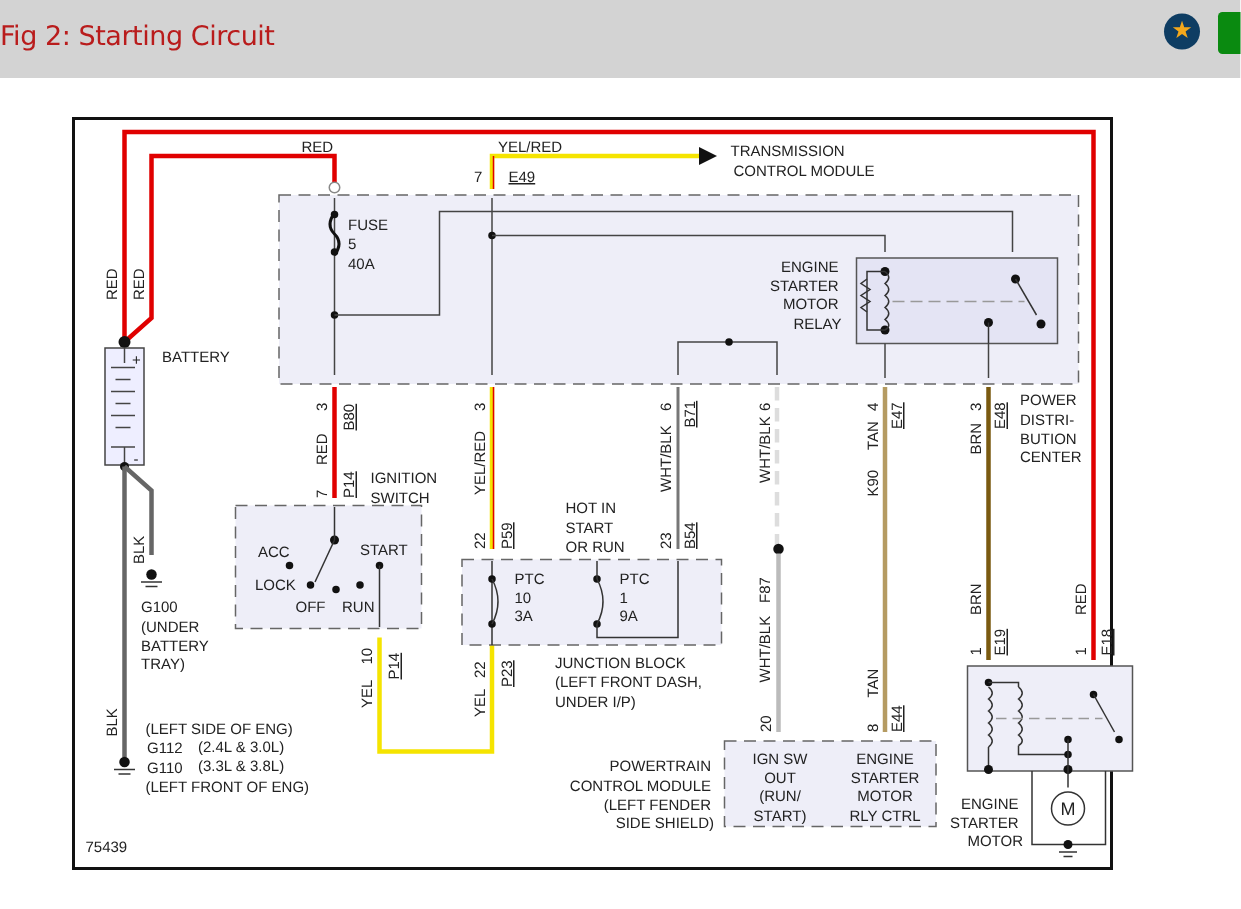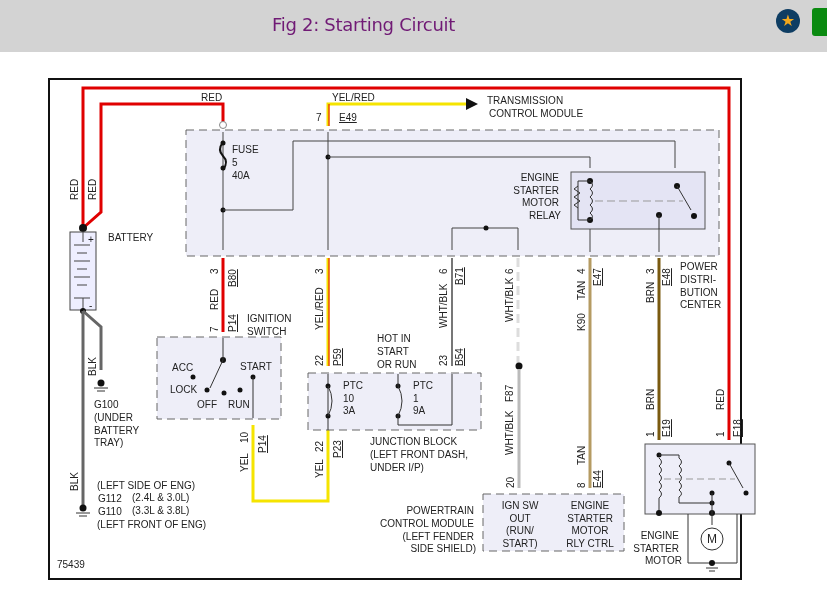--- a/index.html
+++ b/index.html
@@ -1,18 +1,18 @@
 <!DOCTYPE html>
 <html><head>
 <meta charset="utf-8">
 <style>
   html,body{margin:0;padding:0;background:#fff;}
   body{width:827px;height:606px;position:relative;overflow:hidden;font-family:"Liberation Sans",sans-serif;}
   .topbar{position:absolute;left:0;top:0;width:827px;height:52px;background:#d3d3d3;}
-  .title{position:absolute;left:0;width:727px;top:14px;text-align:center;font-size:18px;color:#701a75;font-family:"DejaVu Sans",sans-serif;letter-spacing:-0.3px;}
+  .title{position:absolute;left:0;width:727px;top:14px;text-align:left;font-size:18px;color:#b91c1c;font-family:"DejaVu Sans",sans-serif;letter-spacing:-0.3px;}
   .star-btn{position:absolute;left:776px;top:9px;width:24px;height:24px;border-radius:50%;background:#0e3d63;color:#f3a81c;font-size:16px;line-height:24px;text-align:center;}
   .green-btn{position:absolute;left:812px;top:8px;width:20px;height:28px;background:#0a8a10;border-radius:3px;}
   svg{position:absolute;left:0;top:0;}
   svg text{font-family:"Liberation Sans",sans-serif;font-size:10px;fill:#222;}
 </style>
 </head>
 <body>
 
 <div class="topbar">
   <div class="title">Fig 2: Starting Circuit</div>

